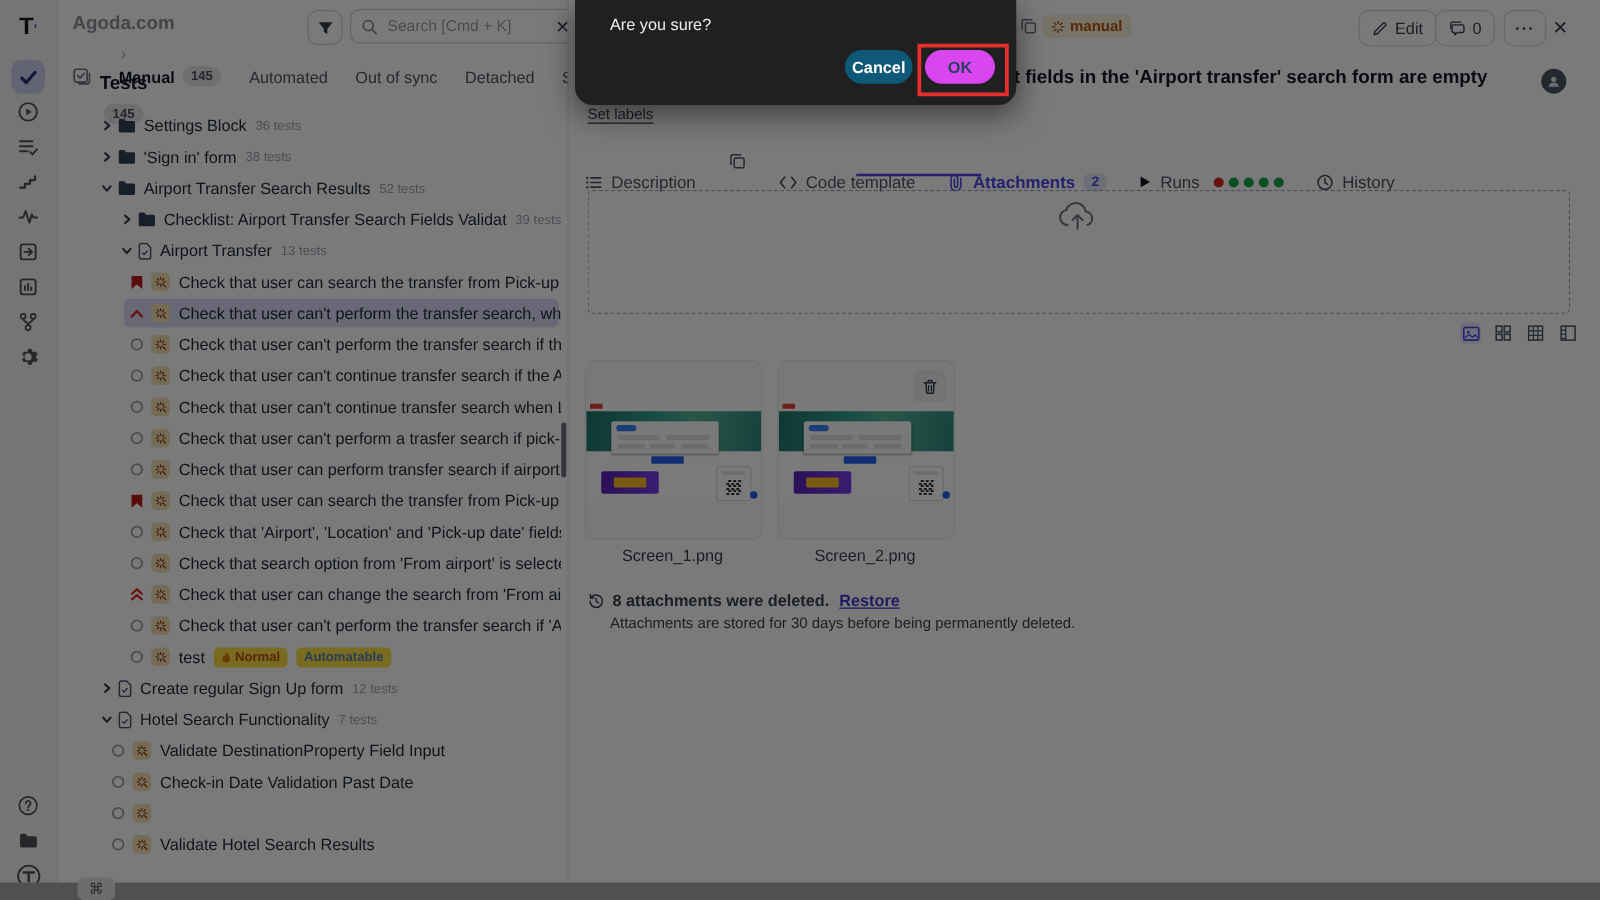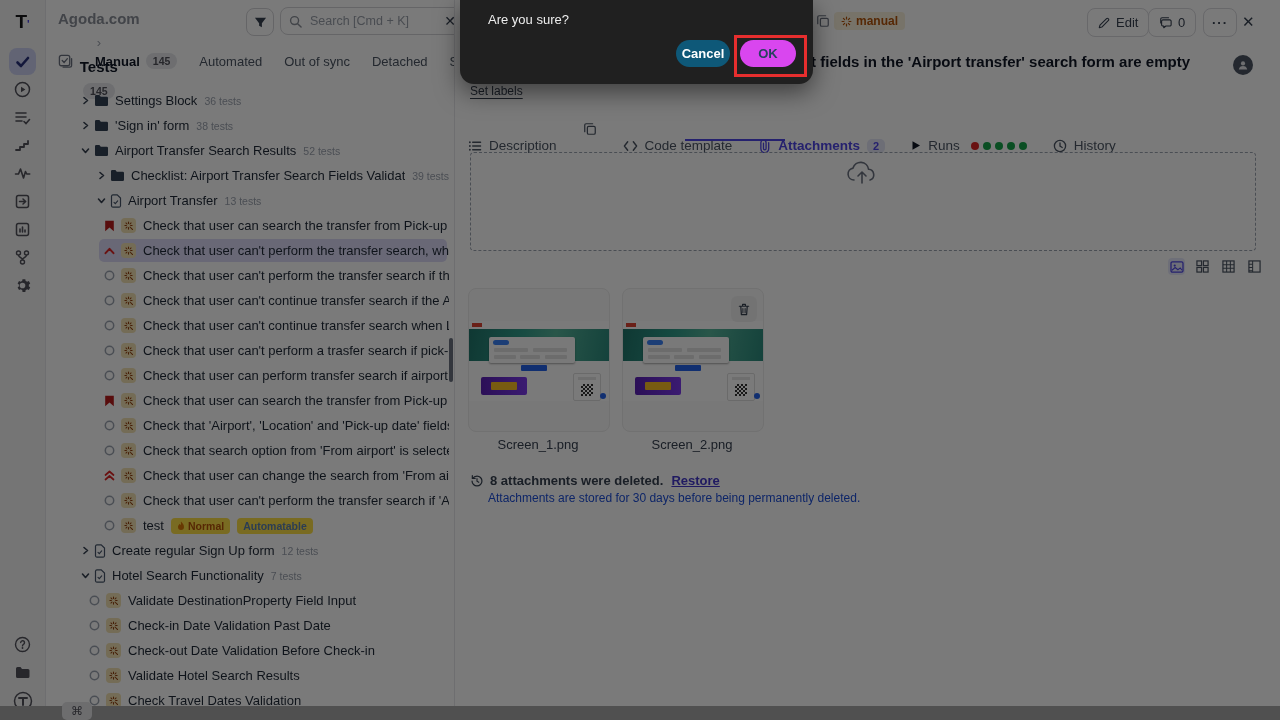--- a/index.html
+++ b/index.html
@@ -100,21 +100,21 @@
               background:repeating-conic-gradient(#333 0% 25%,#fff 0% 50%);background-size:4px 4px;}
   .shot .qr u{position:absolute;left:4px;top:3px;width:18px;height:3px;background:#e5e5e5;}
   .shot .bluedot{position:absolute;right:3px;bottom:2px;width:6px;height:6px;border-radius:50%;background:#2563eb;}
   .cap{top:437px;width:140px;text-align:center;font-size:13px;color:#374151;}
   #trashbtn{left:731px;top:296px;width:26px;height:26px;border-radius:6px;background:#f1f1f1;
             display:flex;align-items:center;justify-content:center;}
 
   #notice{left:470px;top:473px;font-size:13px;color:#374151;display:flex;align-items:center;gap:6px;}
   #notice b{font-weight:700;}
   #notice a{color:#4338ca;font-weight:700;text-decoration:underline;margin-left:2px;}
-  #notice-sub{left:488px;top:491px;font-size:12px;color:#1d4ed8;}
+  #notice-sub{left:488px;top:491px;font-size:12px;color:#404040;}
 
   
   #cmdkey{left:62px;top:702px;width:30px;height:18px;background:#e4e4e7;border-radius:5px;color:#52525b;
           font-size:12px;display:flex;align-items:center;justify-content:center;z-index:5;}
   #bottombar{left:0;top:706px;width:1280px;height:14px;background:#a8a8a8;}
 
   
   #dim{left:0;top:0;width:1280px;height:720px;background:rgba(0,0,0,0.52);z-index:50;}
   #modal{left:460px;top:0;width:353px;height:84px;background:#202020;border-radius:0 0 14px 14px;z-index:60;
          box-shadow:0 8px 24px rgba(0,0,0,.5);}
@@ -610,53 +610,36 @@
           <circle cx="5.5" cy="5.5" r="4.2" stroke="#9ca3af" stroke-width="1.5" fill="none"></circle>
         </svg>
       </span>
       <span class="mchip">
         <svg width="9" height="9" viewBox="0 0 12 12">
           <g stroke="#92400e" stroke-width="1.4" stroke-linecap="round">
             <path d="M6 1.2v2M6 8.8v2M1.2 6h2M8.8 6h2M2.6 2.6l1.4 1.4M8 8l9.4 9.4M9.4 2.6L8 4M4 8l-1.4 1.4"></path>
           </g>
         </svg>
       </span>
-      <span class="tlabel">Check-out Date Validation Before Check-in</span>
     </div>
     <div class="trow">
       <span style="width:43px;flex:0 0 auto"></span>
       <span class="stat">
         <svg width="11" height="11" viewBox="0 0 11 11">
           <circle cx="5.5" cy="5.5" r="4.2" stroke="#9ca3af" stroke-width="1.5" fill="none"></circle>
         </svg>
       </span>
       <span class="mchip">
         <svg width="9" height="9" viewBox="0 0 12 12">
           <g stroke="#92400e" stroke-width="1.4" stroke-linecap="round">
             <path d="M6 1.2v2M6 8.8v2M1.2 6h2M8.8 6h2M2.6 2.6l1.4 1.4M8 8l9.4 9.4M9.4 2.6L8 4M4 8l-1.4 1.4"></path>
           </g>
         </svg>
       </span>
       <span class="tlabel">Validate Hotel Search Results</span>
-    </div>
-    <div class="trow">
-      <span style="width:43px;flex:0 0 auto"></span>
-      <span class="stat">
-        <svg width="11" height="11" viewBox="0 0 11 11">
-          <circle cx="5.5" cy="5.5" r="4.2" stroke="#9ca3af" stroke-width="1.5" fill="none"></circle>
-        </svg>
-      </span>
-      <span class="mchip">
-        <svg width="9" height="9" viewBox="0 0 12 12">
-          <g stroke="#92400e" stroke-width="1.4" stroke-linecap="round">
-            <path d="M6 1.2v2M6 8.8v2M1.2 6h2M8.8 6h2M2.6 2.6l1.4 1.4M8 8l9.4 9.4M9.4 2.6L8 4M4 8l-1.4 1.4"></path>
-          </g>
-        </svg>
-      </span>
-      <span class="tlabel">Check Travel Dates Validation</span>
     </div>
   </div>
 <div id="scrollthumb" class="abs"></div>
 
 <div class="divline abs"></div>
 <div id="rpanel" class="abs">
   <div class="abs" style="left:361px;top:14px;color:#6b7280">
     <svg width="14" height="14" viewBox="0 0 16 16">
         <rect x="5" y="5" width="9" height="9" rx="1.5" stroke="currentColor" stroke-width="1.4" fill="none"></rect>
         <path d="M11 2H3.5A1.5 1.5 0 002 3.5V11" stroke="currentColor" stroke-width="1.4" fill="none" stroke-linecap="round"></path>

